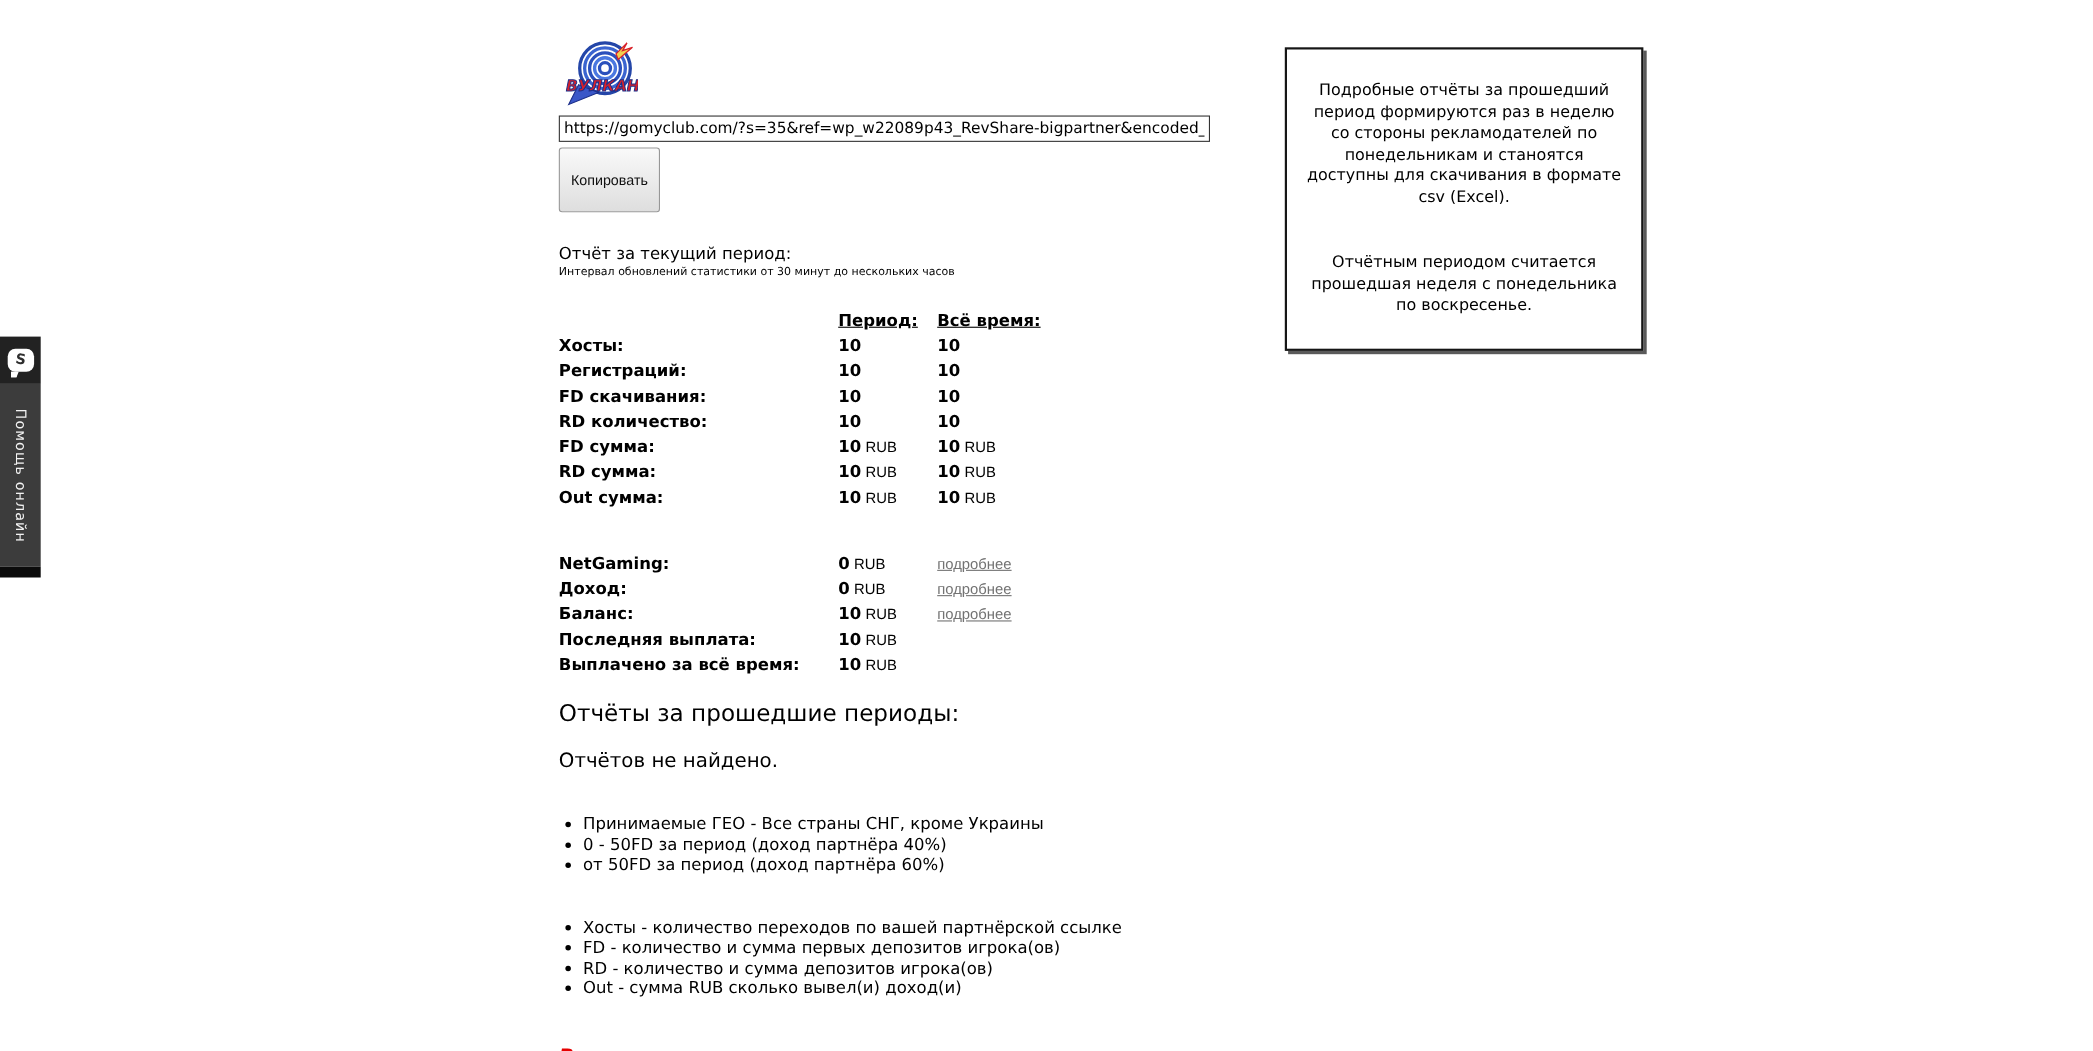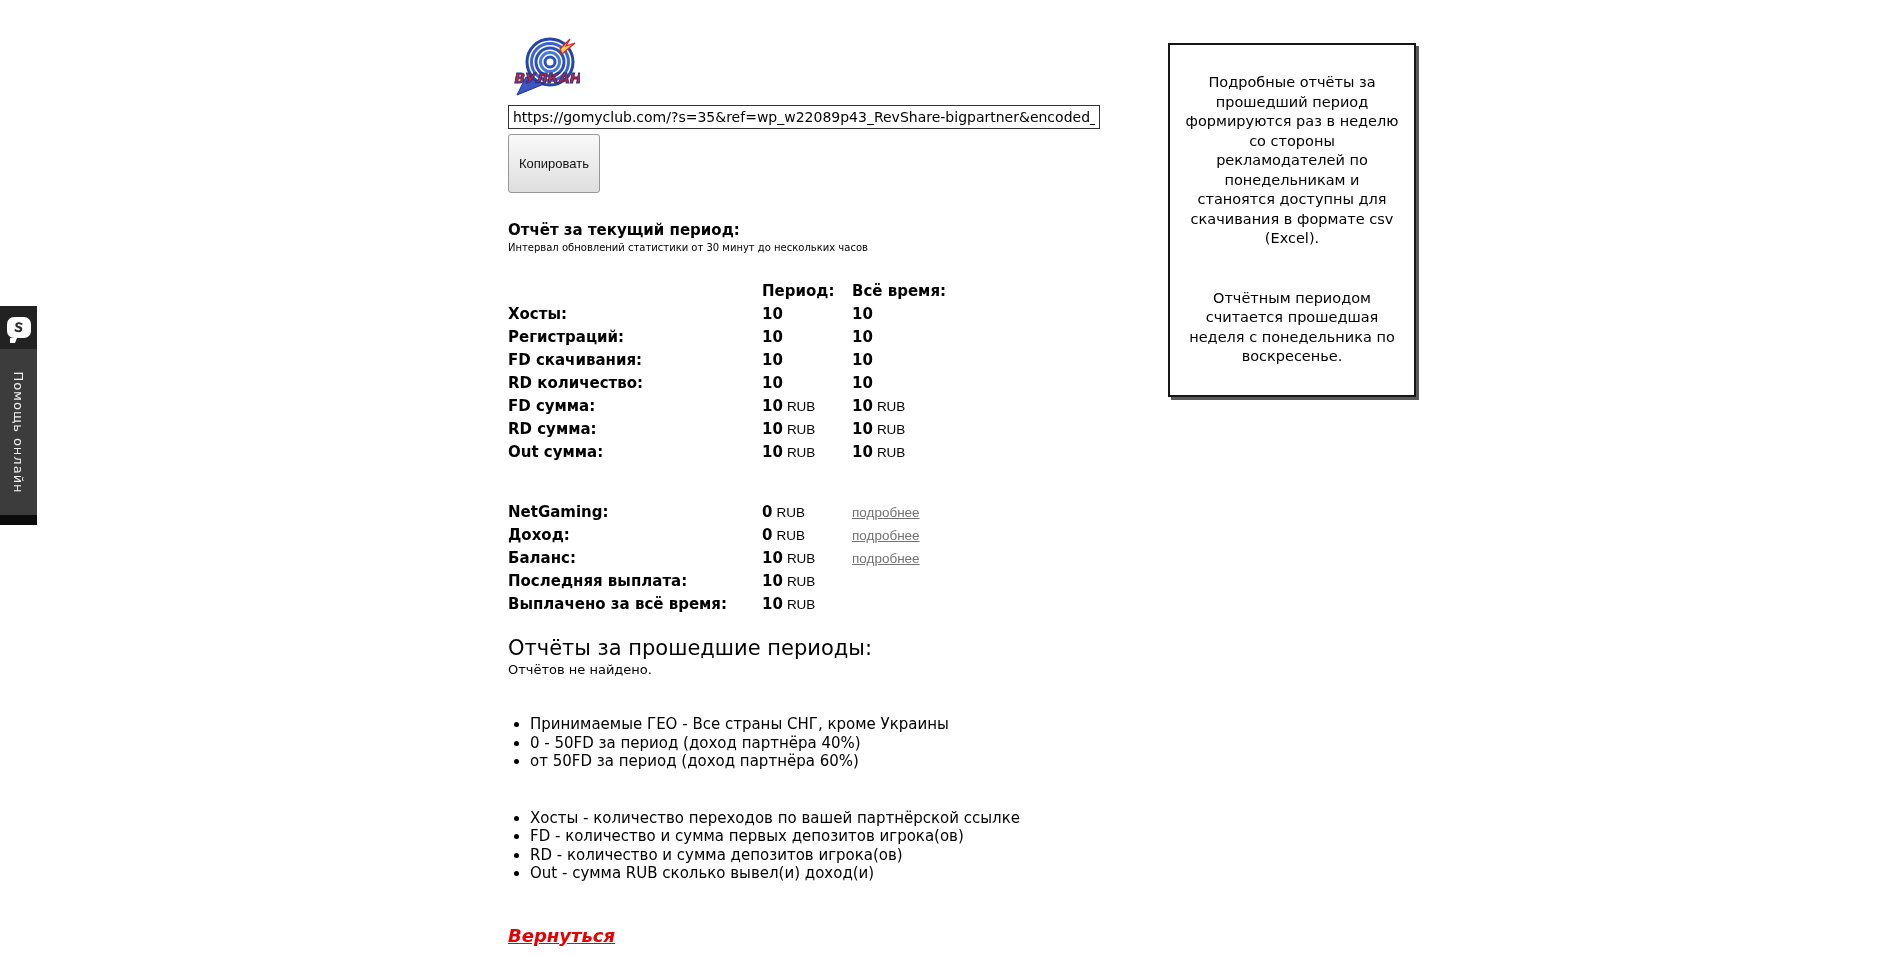--- a/index.html
+++ b/index.html
@@ -32,43 +32,43 @@
                font-family:"DejaVu Sans", sans-serif; font-size:14px; color:#000; }
   .copy-btn { margin-top:5px; font-family:"Liberation Sans", sans-serif; font-size:13px;
               color:#111; background:linear-gradient(#f9f9f9,#dedede);
               border:1px solid #979797; border-radius:3px; padding:21px 10px; cursor:pointer; }
 
   .red-link { display:inline-block; color:#e60000; font-weight:bold; font-style:italic;
               font-size:17px; text-decoration:underline; cursor:pointer; }
   .promo-link { margin-top:24px; }
   .back-link  { margin-top:42px; font-size:18px; }
 
-  .sec-title { margin-top:28px; font-weight:bold; font-size:15px; }
+  .sec-title { margin-top:28px; font-weight:normal; font-size:15px; }
   .sec-sub   { margin-top:3px; font-size:10px; }
 
   .stats-grid { margin-top:27px; display:grid; grid-template-columns:254px 90px 160px; }
   .stats-grid > div { height:23px; line-height:23px; font-size:15px; }
-  .hdr { font-weight:bold; }
+  .hdr { font-weight:bold;text-decoration:underline; }
   .t-label { font-weight:bold; }
   .num { font-weight:bold; }
   .unit { font-family:"Liberation Sans", sans-serif; font-size:13.5px; font-weight:normal; margin-left:4px; }
   .details-link { font-family:"Liberation Sans", sans-serif; font-size:13.5px; color:#737373;
                   text-decoration:underline; cursor:pointer; }
 
   .balance-grid { margin-top:37px; display:grid; grid-template-columns:254px 90px 160px; }
   .balance-grid > div { height:23px; line-height:23px; font-size:15px; }
 
   .past-title { margin-top:20px; font-weight:normal; font-size:21px; }
-  .past-empty { margin-top:2px; font-size:13px; }
+  .past-empty { margin-top:21px; font-size:18px; }
 
   ul.notes { margin-top:38px; list-style:disc; padding-left:22px; }
   ul.notes li { font-size:15px; line-height:18.5px; }
 
   
-  .info-box { position:absolute; left:1168px; top:43px; width:248px; min-height:255px;
+  .info-box { position:absolute; left:1168px; top:43px; width:326px; min-height:255px;
               background:#fff; border:2px solid #161616; box-shadow:3px 3px 0 #5a5a5a;
               padding:28px 14px; text-align:center; }
   .info-box p { font-size:14.5px; line-height:19.5px; }
   .info-box p + p { margin-top:40px; }
 
   svg text { font-family:"DejaVu Sans", sans-serif; }
 </style>
 </head>
 <body>
 

